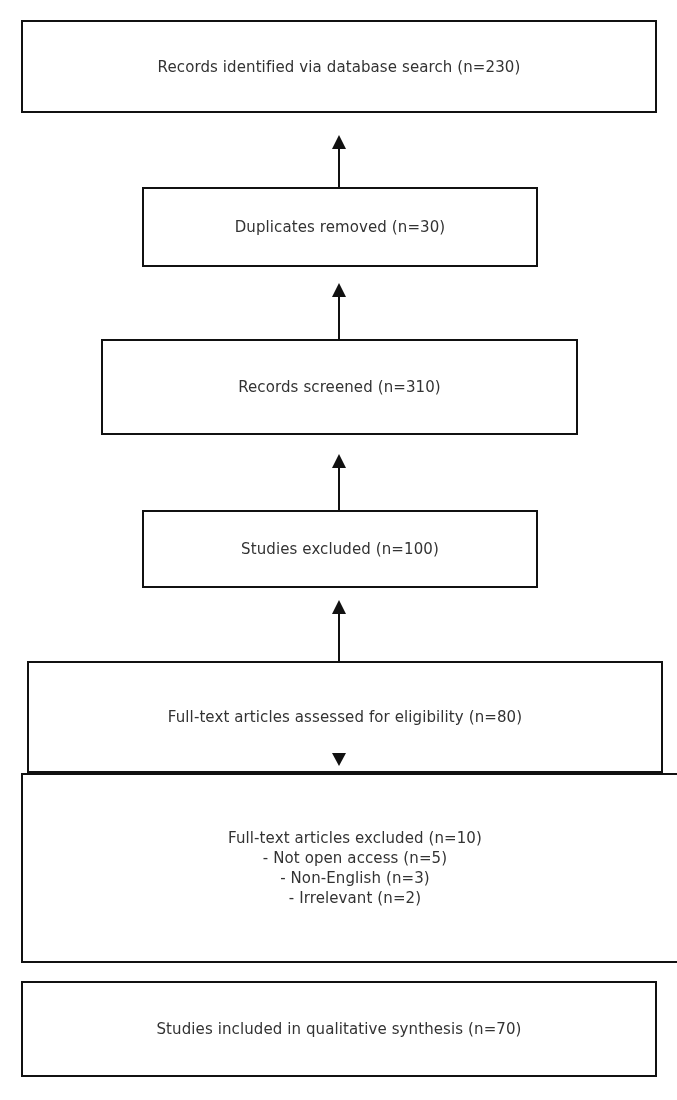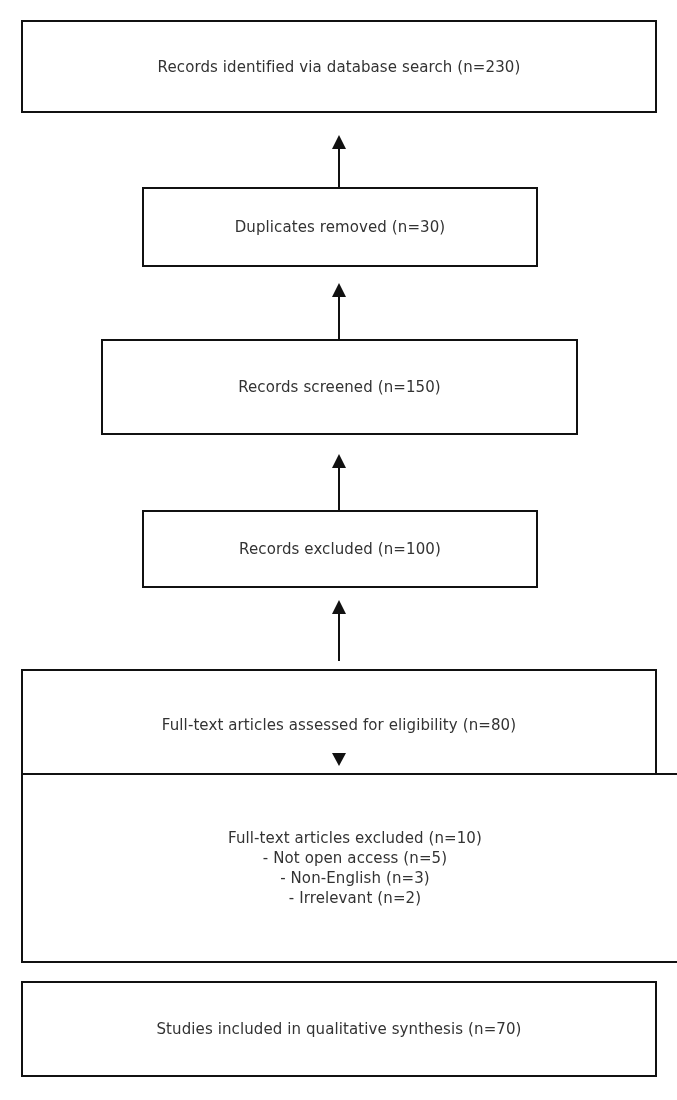--- a/index.html
+++ b/index.html
@@ -37,21 +37,21 @@
     width: 100%;
     text-align: center;
     white-space: pre-line;
   }
 
   
   .node-identified   { left: 21px;  top: 20px;   width: 636px; height: 93px; }
   .node-duplicates   { left: 142px; top: 187px;  width: 396px; height: 80px; }
   .node-screened     { left: 101px; top: 339px;  width: 477px; height: 96px; }
   .node-excluded     { left: 142px; top: 510px;  width: 396px; height: 78px; }
-  .node-fulltext     { left: 21px;  top: 661px;  width: 636px; height: 112px; margin-top: 8px; }
+  .node-fulltext     { left: 27px;  top: 661px;  width: 636px; height: 112px; }
   .node-ftexcluded   { left: 21px;  top: 773px;  width: 668px; height: 190px; }
   .node-included     { left: 21px;  top: 981px;  width: 636px; height: 96px; }
 
   
   .connector {
     position: absolute;
     left: 336px;
     width: 6px;
   }
   .connector .shaft {
@@ -106,30 +106,30 @@
   <div class="node node-duplicates">
     <span class="node-label">Duplicates removed (n=30)</span>
   </div>
 
   <div class="connector conn-2-3">
     <span class="head-up"></span>
     <span class="shaft"></span>
   </div>
 
   <div class="node node-screened">
-    <span class="node-label">Records screened (n=150)</span>
+    <span class="node-label">Records screened (n=310)</span>
   </div>
 
   <div class="connector conn-3-4">
     <span class="head-up"></span>
     <span class="shaft"></span>
   </div>
 
   <div class="node node-excluded">
-    <span class="node-label">Records excluded (n=100)</span>
+    <span class="node-label">Studies excluded (n=100)</span>
   </div>
 
   <div class="connector conn-4-5">
     <span class="head-up"></span>
     <span class="shaft"></span>
   </div>
 
   <div class="node node-fulltext">
     <span class="node-label">Full-text articles assessed for eligibility (n=80)</span>
   </div>

